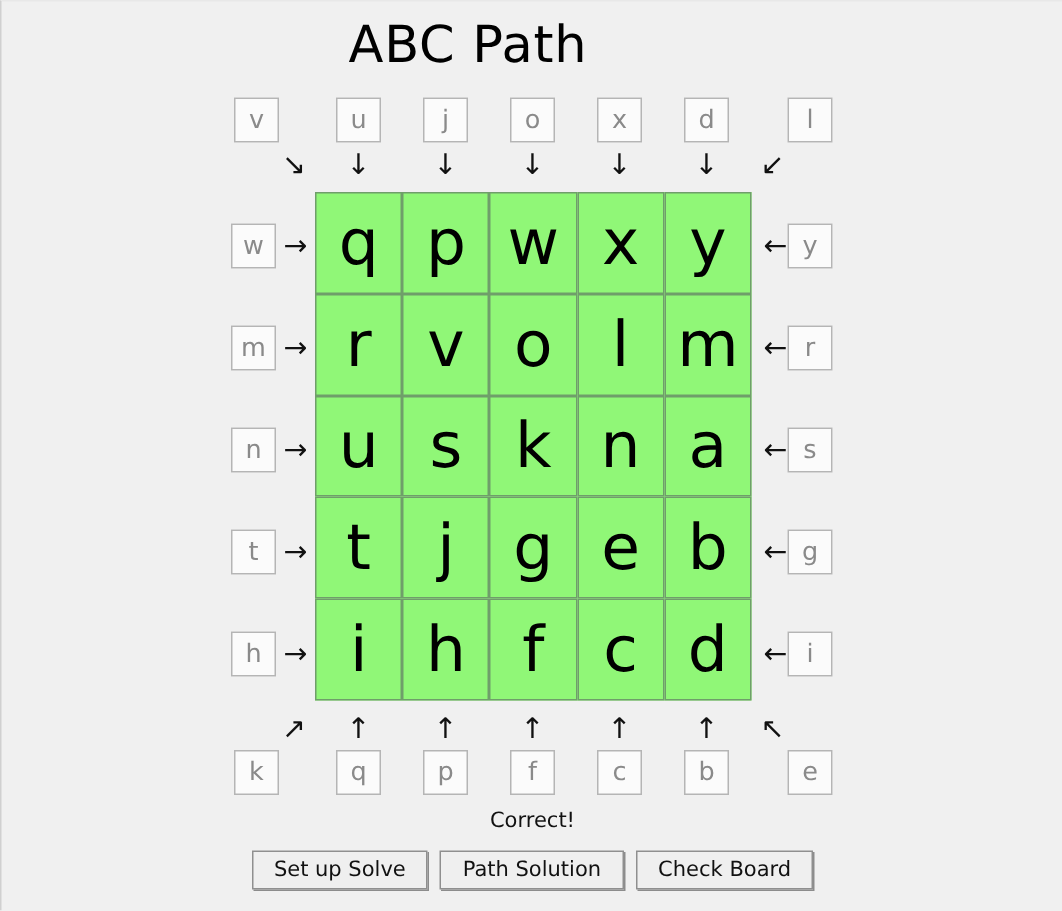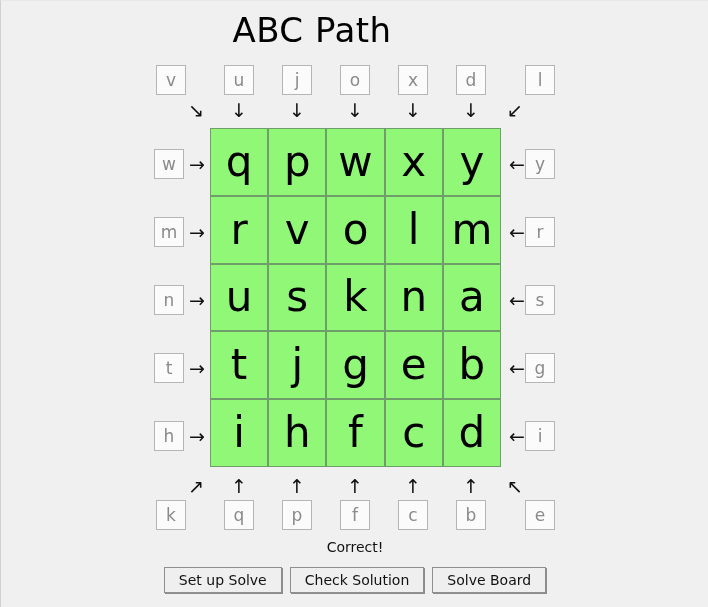--- a/index.html
+++ b/index.html
@@ -213,17 +213,17 @@
   <div class="clue" style="left:281px; top:499px;">p</div>
   <div class="clue" style="left:339px; top:499px;">f</div>
   <div class="clue" style="left:397px; top:499px;">c</div>
   <div class="clue" style="left:455px; top:499px;">b</div>
   <div class="clue" style="left:524px; top:499px;">e</div>
 
   <div id="status">Correct!</div>
 
   <div id="buttons">
     <div class="btn">Set up Solve</div>
-    <div class="btn">Check Solution</div>
-    <div class="btn">Solve Board</div>
+    <div class="btn">Path Solution</div>
+    <div class="btn">Check Board</div>
   </div>
 
 </div>
 
 </body></html>

